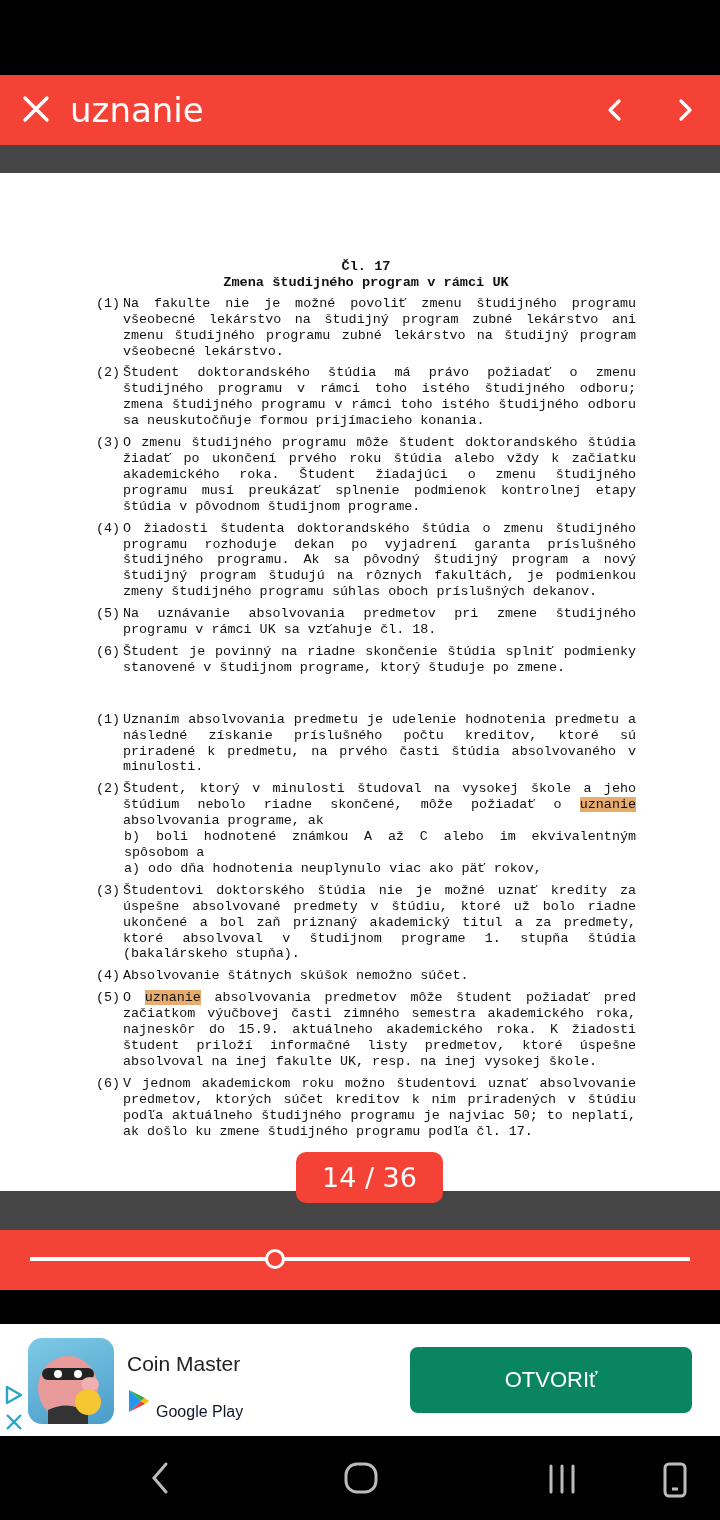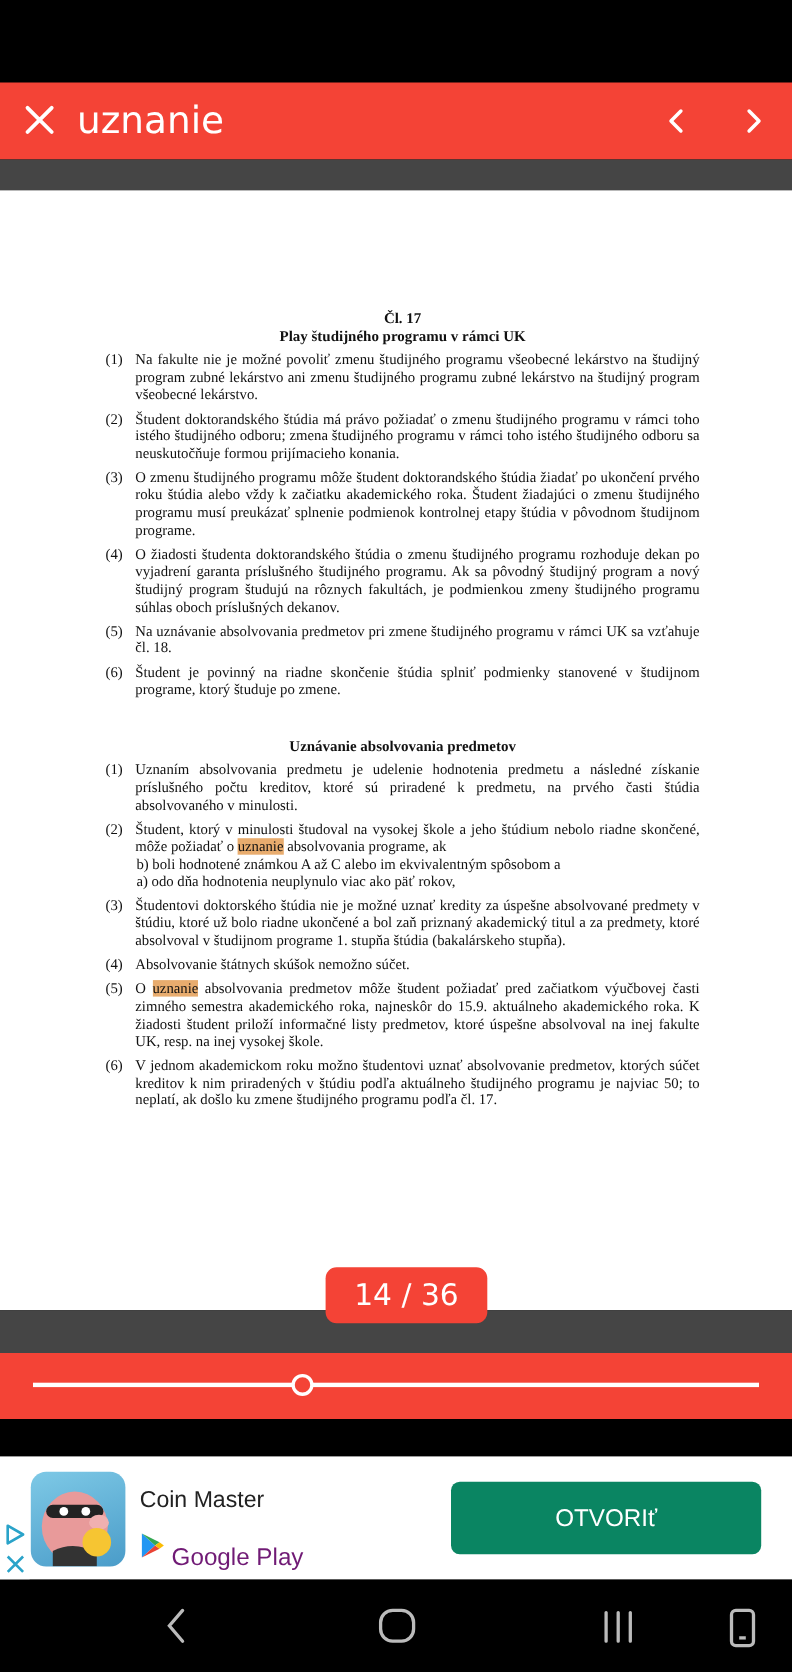--- a/index.html
+++ b/index.html
@@ -5,38 +5,38 @@
   html, body { margin:0; padding:0; }
   body { width:720px; height:1520px; background:#000; position:relative; overflow:hidden; font-family:"Liberation Sans", sans-serif; }
   .statusbar { position:absolute; left:0; top:0; width:720px; height:75px; background:#000; }
   .searchbar { position:absolute; left:0; top:75px; width:720px; height:70px; background:#f44336; display:flex; align-items:center; }
   .close-btn { position:absolute; left:18px; top:16px; width:36px; height:36px; cursor:pointer; }
   .query { position:absolute; left:70px; top:14px; color:#fff; font-size:34px; line-height:42px; font-family:"DejaVu Sans", sans-serif; }
   .nav-prev { position:absolute; left:598px; top:18px; width:34px; height:34px; cursor:pointer; }
   .nav-next { position:absolute; left:668px; top:18px; width:34px; height:34px; cursor:pointer; }
   .darkband { position:absolute; left:0; width:720px; background:#454545; }
   .page { position:absolute; left:0; top:173px; width:720px; height:1018px; background:#fff; overflow:hidden; }
-  .doc { position:absolute; left:96px; top:86px; width:540px; font-family:Liberation Serif, serif; font-size:13.4px; line-height:15.9px; color:#111;margin-top:23px; }
+  .doc { position:absolute; left:96px; top:86px; width:540px; font-family:Liberation Mono, monospace; font-size:13.4px; line-height:15.9px; color:#111; }
   .art-num { text-align:center; font-weight:bold; font-size:13.6px; }
   .art-title { text-align:center; font-weight:bold; font-size:13.6px; margin-bottom:5px; }
   .para { display:flex; margin-bottom:6px; }
   .pnum { width:27px; flex:none; }
   .ptext { flex:1; text-align:justify; }
   .sub { padding-left:1px; }
   .gap { height:30px; }
   .hl { background:#e8ac6e; }
   .counter { position:absolute; left:296px; top:1152px; width:147px; height:51px; background:#f44336; border-radius:10px; color:#fff; font-size:27px; line-height:51px; text-align:center; font-family:"DejaVu Sans", sans-serif; }
   .sliderbar { position:absolute; left:0; top:1230px; width:720px; height:60px; background:#f44336; }
   .track { position:absolute; left:30px; top:27px; width:660px; height:4px; background:#fff; }
   .thumb { position:absolute; left:263px; top:19px; width:14px; height:14px; border:3px solid #fff; border-radius:50%; background:#f44336; cursor:pointer; }
   .ad { position:absolute; left:0; top:1324px; width:720px; height:112px; background:#fff; }
   .ad-icon { position:absolute; left:28px; top:14px; width:86px; height:86px; border-radius:14px; background:linear-gradient(160deg,#7ec9e6,#4a9cc9); overflow:hidden; }
   .ad-title { position:absolute; left:127px; top:28px; font-size:21px; color:#222; }
   .ad-store { position:absolute; left:128px; top:56px; display:flex; align-items:center; }
-  .ad-store-label { font-size:22px; color:#701a75; margin-left:6px;margin-top:23px; }
+  .ad-store-label { font-size:16px; color:#0f172a; margin-left:6px;margin-top:23px; }
   .ad-btn { position:absolute; left:410px; top:23px; width:282px; height:66px; background:#0a8562; border-radius:8px; color:#fff; font-size:22px; text-align:center; line-height:66px; cursor:pointer; }
   .adchoices { position:absolute; left:0; top:58px; width:27px; height:54px; background:#fff; }
   .navbar { position:absolute; left:0; top:1436px; width:720px; height:84px; background:#000; }
   .nb { position:absolute; cursor:pointer; }
 </style>
 </head>
 <body>
 
 <div class="statusbar"></div>
 
@@ -58,21 +58,21 @@
       </svg>
   </div>
 </div>
 
 <div class="darkband" style="top:145px;height:28px;"></div>
 
 <div class="page">
   <div class="doc">
 
     <div class="art-num">Čl. 17</div>
-    <div class="art-title">Play študijného programu v rámci UK</div>
+    <div class="art-title">Zmena študijného program v rámci UK</div>
     <div class="para">
         <span class="pnum">(1)</span>
         <span class="ptext">Na fakulte nie je možné povoliť zmenu študijného programu všeobecné lekárstvo na študijný program zubné lekárstvo ani zmenu študijného programu zubné lekárstvo na študijný program všeobecné lekárstvo.</span>
       </div>
     <div class="para">
         <span class="pnum">(2)</span>
         <span class="ptext">Študent doktorandského štúdia má právo požiadať o zmenu študijného programu v rámci toho istého študijného odboru; zmena študijného programu v rámci toho istého študijného odboru sa neuskutočňuje formou prijímacieho konania.</span>
       </div>
     <div class="para">
         <span class="pnum">(3)</span>
@@ -86,21 +86,20 @@
         <span class="pnum">(5)</span>
         <span class="ptext">Na uznávanie absolvovania predmetov pri zmene študijného programu v rámci UK sa vzťahuje čl. 18.</span>
       </div>
     <div class="para">
         <span class="pnum">(6)</span>
         <span class="ptext">Študent je povinný na riadne skončenie štúdia splniť podmienky stanovené v študijnom programe, ktorý študuje po zmene.</span>
       </div>
 
     <div class="gap"></div>
 
-    <div class="art-title">Uznávanie absolvovania predmetov</div>
     <div class="para">
         <span class="pnum">(1)</span>
         <span class="ptext">Uznaním absolvovania predmetu je udelenie hodnotenia predmetu a následné získanie príslušného počtu kreditov, ktoré sú priradené k predmetu, na prvého časti štúdia absolvovaného v minulosti.</span>
       </div>
     <div class="para">
         <span class="pnum">(2)</span>
       <span class="ptext">
         <span>Študent, ktorý v minulosti študoval na vysokej škole a jeho štúdium nebolo riadne skončené, môže požiadať o </span><span class="hl">uznanie</span><span> absolvovania programe, ak</span>
         <div class="sub">b) boli hodnotené známkou A až C alebo im ekvivalentným spôsobom a</div>
         <div class="sub">a) odo dňa hodnotenia neuplynulo viac ako päť rokov,</div>

